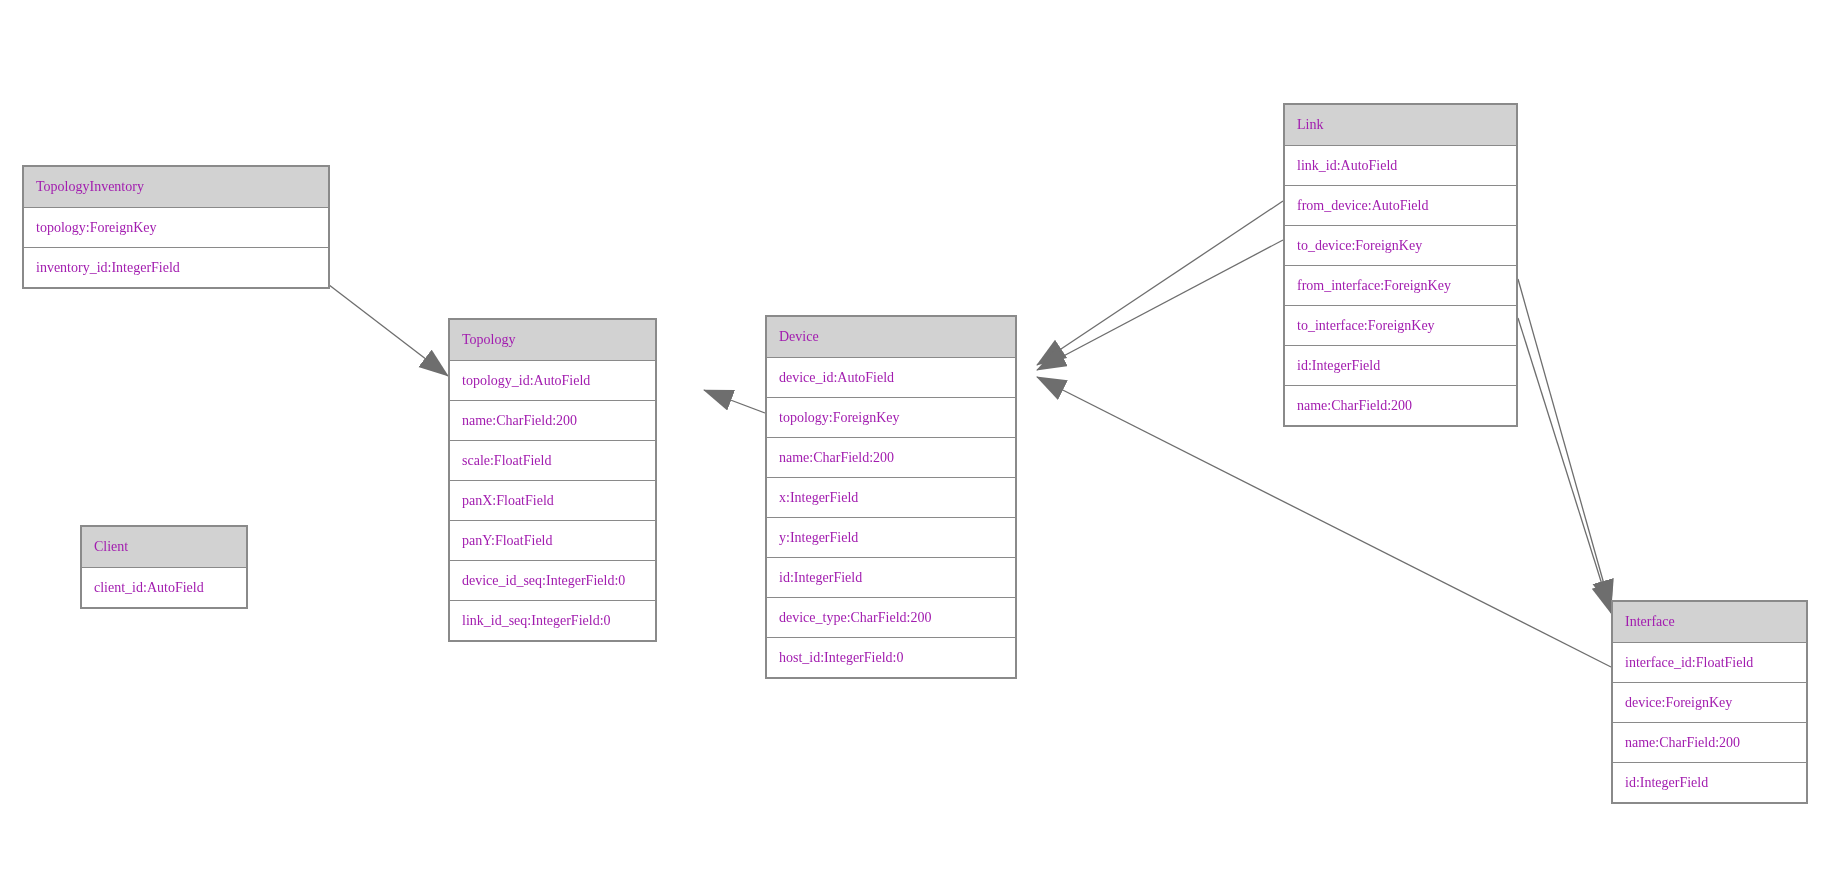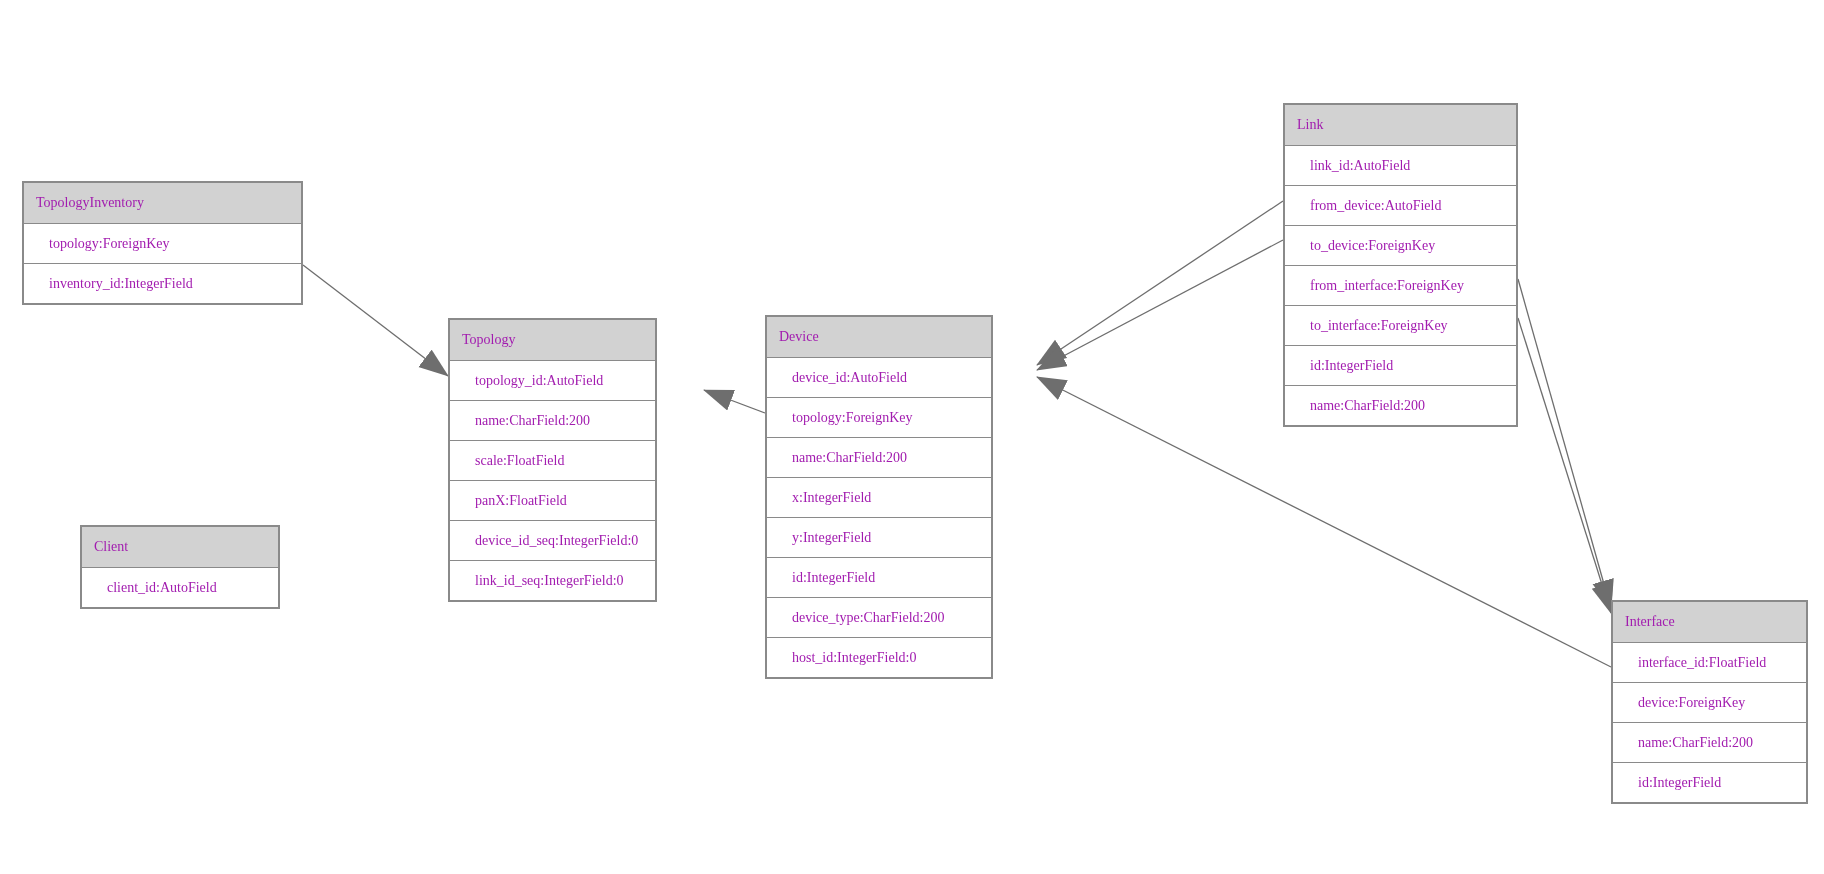--- a/index.html
+++ b/index.html
@@ -38,34 +38,34 @@
     line-height: 40px;
     padding-left: 12px;
     background: #d2d2d2;
     border-bottom: 1px solid #8a8a8a;
     white-space: nowrap;
     overflow: hidden;
   }
   .erd-table .row {
     height: 39px;
     line-height: 39px;
-    padding-left: 25px;
+    padding-left: 12px;
     border-bottom: 1px solid #8a8a8a;
     background: #ffffff;
     white-space: nowrap;
     overflow: hidden;
   }
   .erd-table .row:last-child {
     border-bottom: none;
   }
   
-  #t-topology-inventory { left: 22px;   top: 181px; width: 281px; font-family: Liberation Serif, serif; }
+  #t-topology-inventory { left: 22px;   top: 165px; width: 308px; font-family: Liberation Serif, serif; }
   #t-topology           { left: 448px;  top: 318px; width: 209px; }
-  #t-client             { left: 80px;   top: 525px; width: 200px; }
-  #t-device             { left: 765px;  top: 315px; width: 228px; }
+  #t-client             { left: 80px;   top: 525px; width: 168px; }
+  #t-device             { left: 765px;  top: 315px; width: 252px; }
   #t-link               { left: 1283px; top: 103px; width: 235px; }
   #t-interface          { left: 1611px; top: 567px; width: 197px; margin-top: 33px; }
   .conn {
     stroke: #6e6e6e;
     stroke-width: 1.3;
     fill: none;
   }
 </style>
 </head>
 <body>
@@ -92,20 +92,21 @@
     <div class="row">topology:ForeignKey</div>
     <div class="row">inventory_id:IntegerField</div>
   </div>
 
   <div class="erd-table" id="t-topology">
     <div class="hdr">Topology</div>
     <div class="row">topology_id:AutoField</div>
     <div class="row">name:CharField:200</div>
     <div class="row">scale:FloatField</div>
     <div class="row">panX:FloatField</div>
+    <div class="row">panY:FloatField</div>
     <div class="row">device_id_seq:IntegerField:0</div>
     <div class="row">link_id_seq:IntegerField:0</div>
   </div>
 
   <div class="erd-table" id="t-client">
     <div class="hdr">Client</div>
     <div class="row">client_id:AutoField</div>
   </div>
 
   <div class="erd-table" id="t-device">

